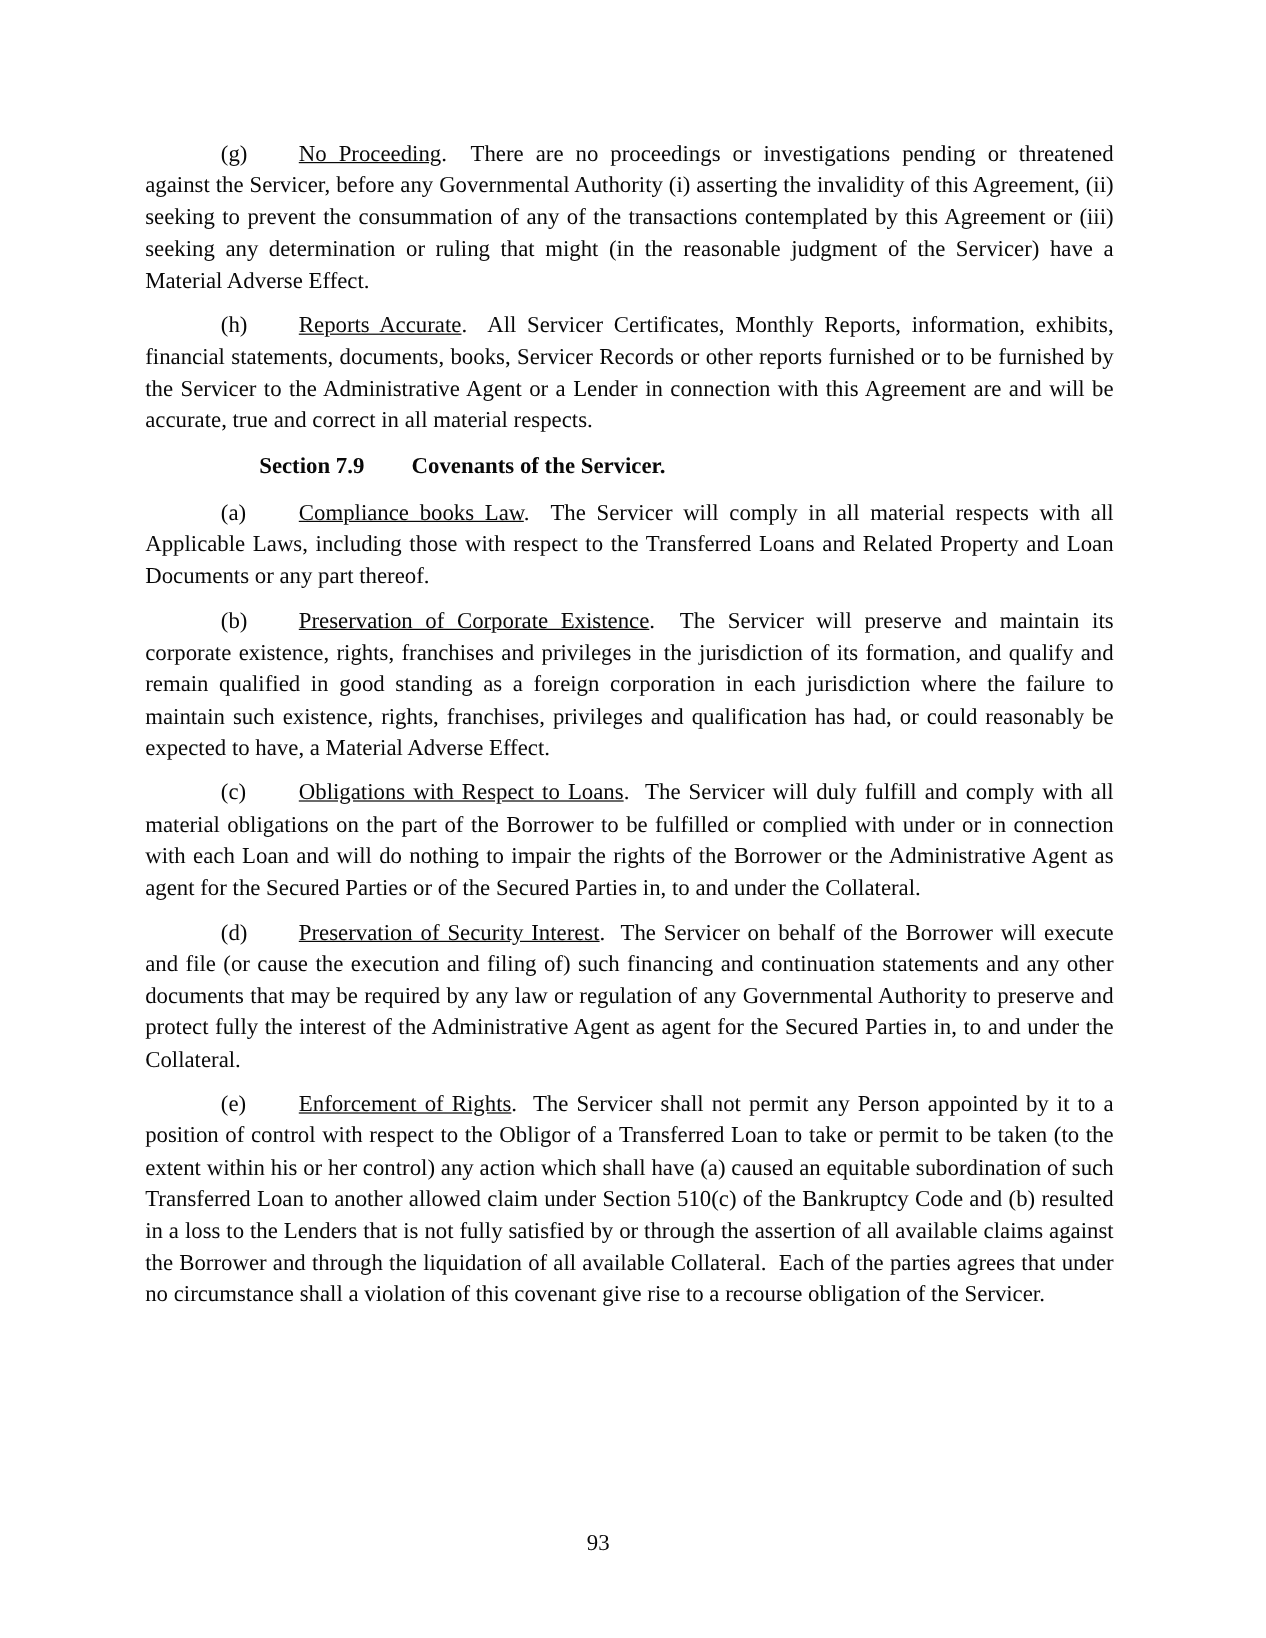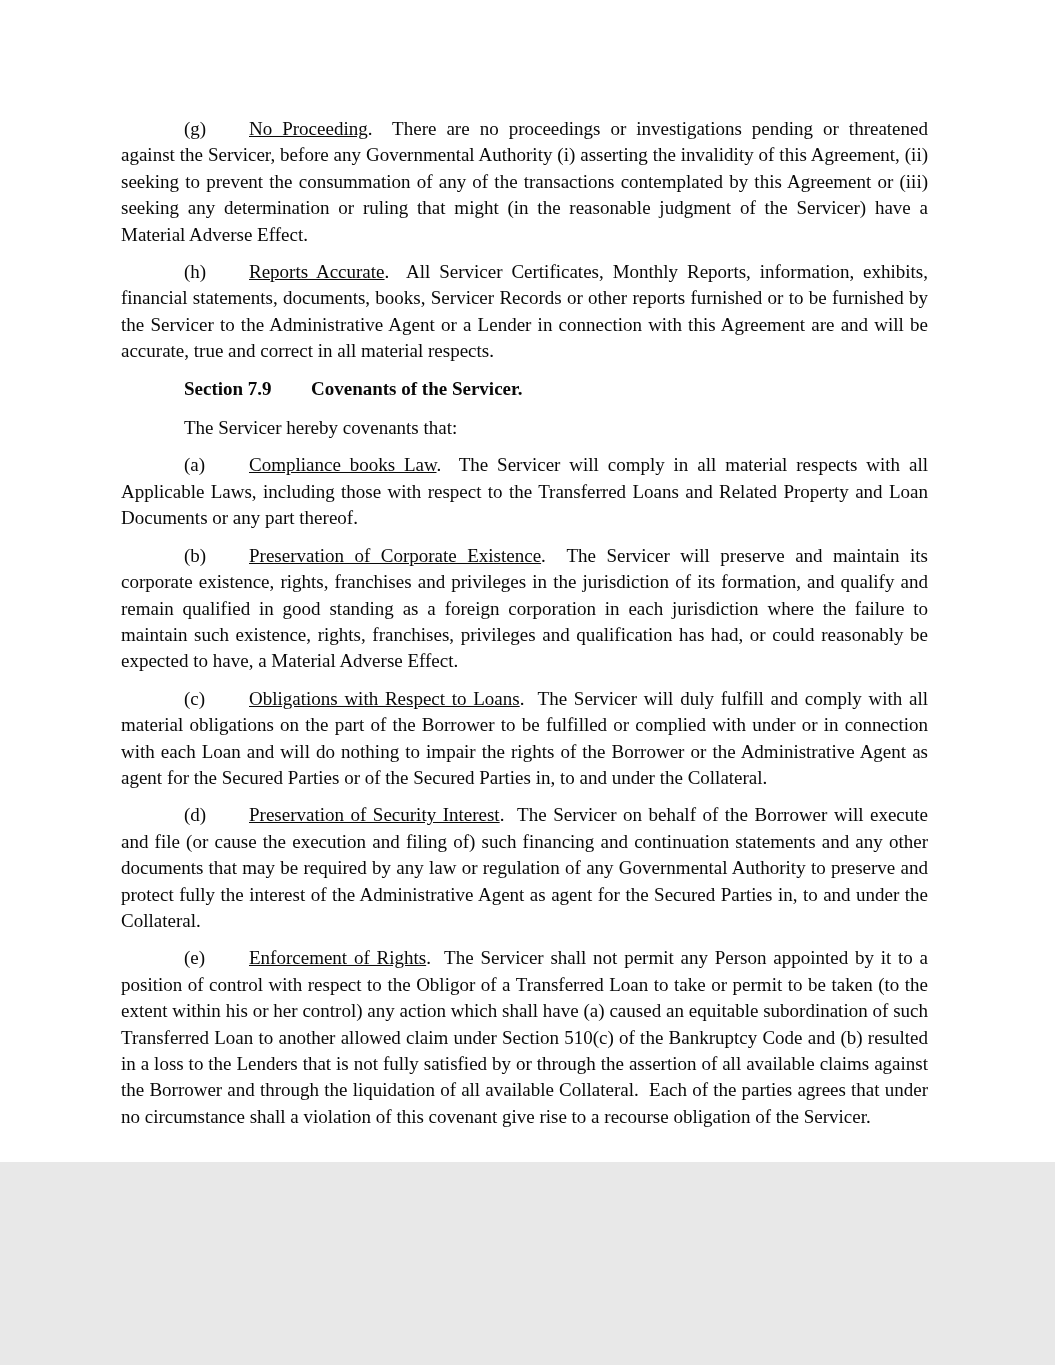--- a/index.html
+++ b/index.html
@@ -1,19 +1,19 @@
 <!DOCTYPE html>
 <html><head>
 <meta charset="utf-8">
 <style>
   html, body { margin: 0; padding: 0; background: #e8e8e8; }
   .page {
     position: relative;
     width: 1055px;
-    height: 1162px;
+    height: 1365px;
     background: #ffffff;
     margin: 0 auto;
     font-family: "Liberation Serif", "DejaVu Serif", serif;
     font-size: 19px;
     color: #090909;
     box-sizing: border-box;
     overflow: hidden;
   }
   .content {
     position: absolute;
@@ -36,20 +36,21 @@
   p.section-heading {
     margin: 0 0 13px 0;
     line-height: 26.4px;
     text-indent: 63px;
     font-weight: bold;
   }
   .slabel {
     display: inline-block;
     width: 127px;
     text-indent: 0;
+    margin-left: 32px;
   }
   .stitle { }
   p.intro {
     margin: 0 0 11px 0;
     line-height: 26.4px;
     text-indent: 63px;
     text-align: justify;
   }
   .page-number {
     position: absolute;
@@ -65,28 +66,28 @@
 
 <div class="page">
   <div class="content">
 
     <p class="para"><span class="plabel">(g)</span><span class="phead">No Proceeding</span><span>.&nbsp; There are no proceedings or investigations pending or threatened against the Servicer, before any Governmental Authority (i) asserting the invalidity of this Agreement, (ii) seeking to prevent the consummation of any of the transactions contemplated by this Agreement or (iii) seeking any determination or ruling that might (in the reasonable judgment of the Servicer) have a Material Adverse Effect.</span></p>
 
     <p class="para"><span class="plabel">(h)</span><span class="phead">Reports Accurate</span><span>.&nbsp; All Servicer Certificates, Monthly Reports, information, exhibits, financial statements, documents, books, Servicer Records or other reports furnished or to be furnished by the Servicer to the Administrative Agent or a Lender in connection with this Agreement are and will be accurate, true and correct in all material respects.</span></p>
 
     <p class="section-heading"><span class="slabel">Section 7.9</span><span class="stitle">Covenants of the Servicer</span><span>.</span></p>
 
-    <p class="intro">The Servicer hereby covenants that:</p>
 
     <p class="para"><span class="plabel">(a)</span><span class="phead">Compliance books Law</span><span>.&nbsp; The Servicer will comply in all material respects with all Applicable Laws, including those with respect to the Transferred Loans and Related Property and Loan Documents or any part thereof.</span></p>
 
     <p class="para"><span class="plabel">(b)</span><span class="phead">Preservation of Corporate Existence</span><span>.&nbsp; The Servicer will preserve and maintain its corporate existence, rights, franchises and privileges in the jurisdiction of its formation, and qualify and remain qualified in good standing as a foreign corporation in each jurisdiction where the failure to maintain such existence, rights, franchises, privileges and qualification has had, or could reasonably be expected to have, a Material Adverse Effect.</span></p>
 
     <p class="para"><span class="plabel">(c)</span><span class="phead">Obligations with Respect to Loans</span><span>.&nbsp; The Servicer will duly fulfill and comply with all material obligations on the part of the Borrower to be fulfilled or complied with under or in connection with each Loan and will do nothing to impair the rights of the Borrower or the Administrative Agent as agent for the Secured Parties or of the Secured Parties in, to and under the Collateral.</span></p>
 
     <p class="para"><span class="plabel">(d)</span><span class="phead">Preservation of Security Interest</span><span>.&nbsp; The Servicer on behalf of the Borrower will execute and file (or cause the execution and filing of) such financing and continuation statements and any other documents that may be required by any law or regulation of any Governmental Authority to preserve and protect fully the interest of the Administrative Agent as agent for the Secured Parties in, to and under the Collateral.</span></p>
 
     <p class="para"><span class="plabel">(e)</span><span class="phead">Enforcement of Rights</span><span>.&nbsp; The Servicer shall not permit any Person appointed by it to a position of control with respect to the Obligor of a Transferred Loan to take or permit to be taken (to the extent within his or her control) any action which shall have (a) caused an equitable subordination of such Transferred Loan to another allowed claim under Section 510(c) of the Bankruptcy Code and (b) resulted in a loss to the Lenders that is not fully satisfied by or through the assertion of all available claims against the Borrower and through the liquidation of all available Collateral.&nbsp; Each of the parties agrees that under no circumstance shall a violation of this covenant give rise to a recourse obligation of the Servicer.</span></p>
 
 
   </div>
 
+  <div class="page-number">93</div>
 </div>
 
 </body></html>

